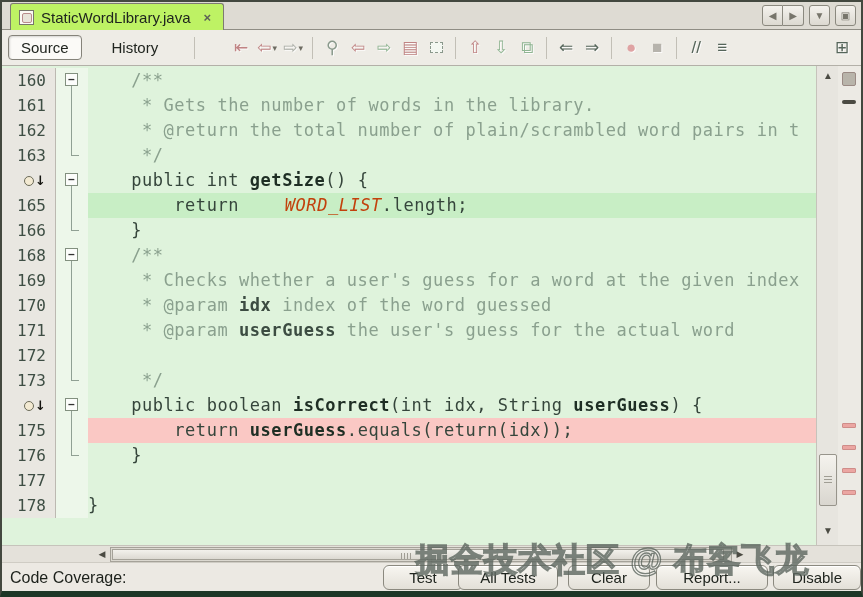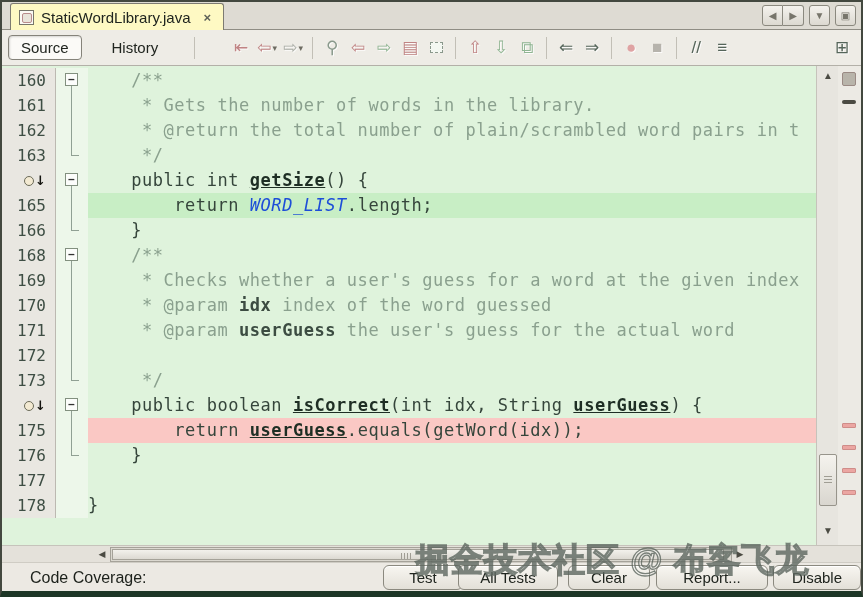--- a/index.html
+++ b/index.html
@@ -7,21 +7,21 @@
   #win {
     position:relative; width:863px; height:597px;
     border:2px solid #43483f; border-bottom:6px solid #1d3626;
     background:#ece9e3; overflow:hidden;
     font-family:"Liberation Sans", sans-serif;
   }
   
   #tabbar { position:absolute; left:0; top:0; width:859px; height:28px;
     background:#dedbd3; border-bottom:1px solid #8f8d84; }
   .tab { position:absolute; left:8px; top:1px; height:27px; width:214px;
-    background:#fef9c3; border:1px solid #7d7b72; border-bottom:none;
+    background:#bef264; border:1px solid #7d7b72; border-bottom:none;
     border-radius:3px 3px 0 0; display:flex; align-items:center; gap:7px; padding:0 8px;
     z-index:2; }
   .jicon { width:15px; height:15px; border:1px solid #76766a; background:#fbfaf5; position:relative; flex:none; }
   .jicon::after { content:""; position:absolute; left:2px; top:2px; width:8px; height:8px;
     border:1px solid #b98c8c; background:#e8e4da; border-radius:2px; }
   .tab-title { font-size:15px; color:#20251f; }
   .tab-close { margin-left:6px; color:#5d6158; font-weight:bold; font-size:13px; cursor:default; }
   #tab-controls { position:absolute; right:5px; top:3px; display:flex; gap:5px; }
   .wbtn { height:21px; min-width:21px; border:1px solid #8b897f; border-radius:3px;
     background:linear-gradient(#f4f2ed,#dcd9d1); color:#77756b; font-size:10px;
@@ -61,22 +61,22 @@
     border:1px solid #82907f; background:#fcfdfb; color:#333;
     font:bold 11px/11px "DejaVu Sans Mono", monospace; text-align:center; }
   .fend { position:absolute; left:15px; top:12px; width:8px; height:1px; background:#90a094; }
   .code { flex:1; overflow:hidden; white-space:pre;
     font-family:"DejaVu Sans Mono", monospace; font-size:17px; letter-spacing:.55px; }
   .hl-green .code { background:#c8eec5; }
   .hl-red   .code { background:#fac8c4; }
   .s-c  { color:#8aa08e; }
   .s-cb { color:#3c4c42; font-weight:bold; }
   .s-p  { color:#35453b; }
-  .s-b  { color:#1e2e24; font-weight:bold;text-decoration:underline; }
-  .s-i  { color:#1d4ed8; font-style:italic; }
+  .s-b  { color:#1e2e24; font-weight:bold; }
+  .s-i  { color:#c2410c; font-style:italic;margin-left:35px; }
   .bulb { display:inline-block; width:10px; height:10px; border-radius:50%;
     background:#f3ead2; border:1px solid #6b6b59; margin-right:1px; vertical-align:middle; }
   .barrow { font:bold 13px/13px "DejaVu Sans", sans-serif; color:#14140f; vertical-align:middle; }
   
   #vscroll { position:absolute; left:814px; top:64px; width:22px; height:479px;
     background:#e7e5df; border-left:1px solid #c6c3bb; }
   .varrow { position:absolute; left:0; width:22px; height:16px; color:#4b4b43;
     font-size:10px; text-align:center; line-height:16px; }
   #vthumb { position:absolute; left:2px; top:388px; width:18px; height:52px;
     border:1px solid #97948b; border-radius:2px;
@@ -99,21 +99,21 @@
   .harrow { width:16px; height:15px; color:#4b4b43; font-size:9px; text-align:center; line-height:15px; }
   #htrack { flex:1; border:1px solid #a5a299; background:#dbd8d0; position:relative; }
   #hthumb { position:absolute; left:1px; top:1px; width:612px; height:11px;
     background:linear-gradient(#f3f1ec,#dcd9d2); border:1px solid #a5a299; }
   #hthumb::after { content:""; position:absolute; left:288px; top:3px; width:12px; height:6px;
     background:repeating-linear-gradient(90deg,#a09d94 0 1px,transparent 1px 3px); }
   
   #statusbar { position:absolute; left:0; top:560px; width:859px; height:29px;
     background:#ece9e3; border-top:1px solid #cfccc4; }
   #cov-label { position:absolute; left:8px; top:0; height:29px; line-height:29px;
-    font-size:16px; color:#1c211b;margin-left:20px; }
+    font-size:16px; color:#1c211b; }
   #cov-bar { position:absolute; left:128px; top:4px; width:210px; height:20px;
     border:1px solid #55554b; background:#c9bfb6; overflow:hidden;margin-top:32px; }
   #cov-fill { position:absolute; left:0; top:0; bottom:0; background:#47604f;
     background-image:radial-gradient(#5a7a64 1px, transparent 1px); background-size:4px 4px; }
   #cov-text { position:absolute; inset:0; text-align:center; line-height:19px;
     font-size:15px; font-weight:bold; color:#fff; text-shadow:1px 1px 1px #2c3c32; }
   .sbtn { position:absolute; top:2px; height:25px; border:1px solid #8b897f; border-radius:6px;
     background:linear-gradient(#f8f6f1,#e3e0d8); box-shadow:inset 0 1px 0 #fff;
     font-family:"Liberation Sans", sans-serif; font-size:15px; color:#20251f; }
   
@@ -322,21 +322,21 @@
             <span class="fline" style="top:18px"></span>
             <span class="fbox">−</span>
           </div>
           <div class="code"><span class="s-p">    public boolean </span><span class="s-b">isCorrect</span><span class="s-p">(int idx, String </span><span class="s-b">userGuess</span><span class="s-p">) {</span></div>
         </div>
         <div class="row hl-red">
           <div class="gut">175</div>
           <div class="foldc">
             <span class="fline"></span>
           </div>
-          <div class="code"><span class="s-p">        return </span><span class="s-b">userGuess</span><span class="s-p">.equals(getWord(idx));</span></div>
+          <div class="code"><span class="s-p">        return </span><span class="s-b">userGuess</span><span class="s-p">.equals(return(idx));</span></div>
         </div>
         <div class="row">
           <div class="gut">176</div>
           <div class="foldc">
             <span class="fline" style="bottom:auto;height:13px"></span>
             <span class="fend"></span>
           </div>
           <div class="code"><span class="s-p">    }</span></div>
         </div>
         <div class="row">

